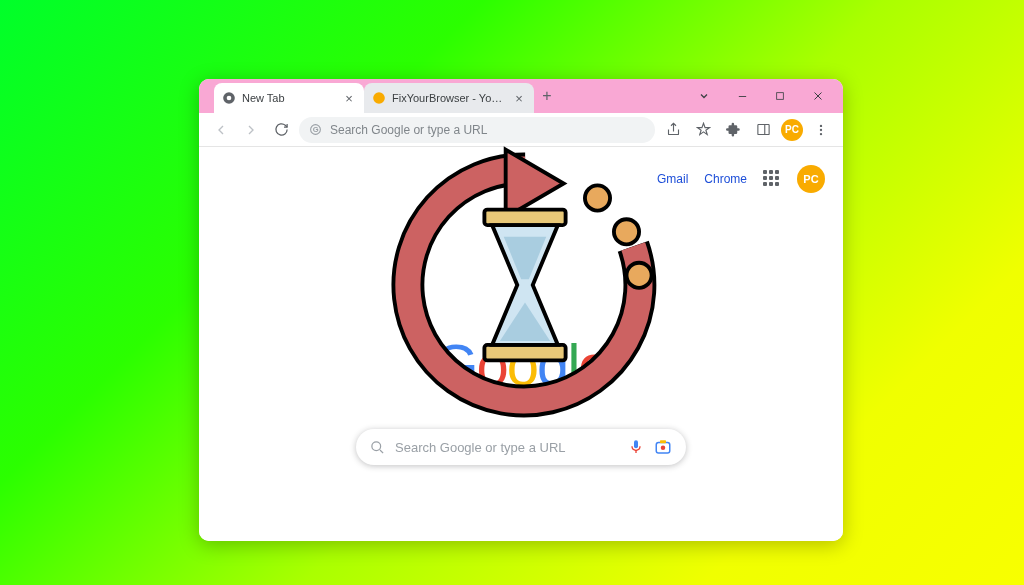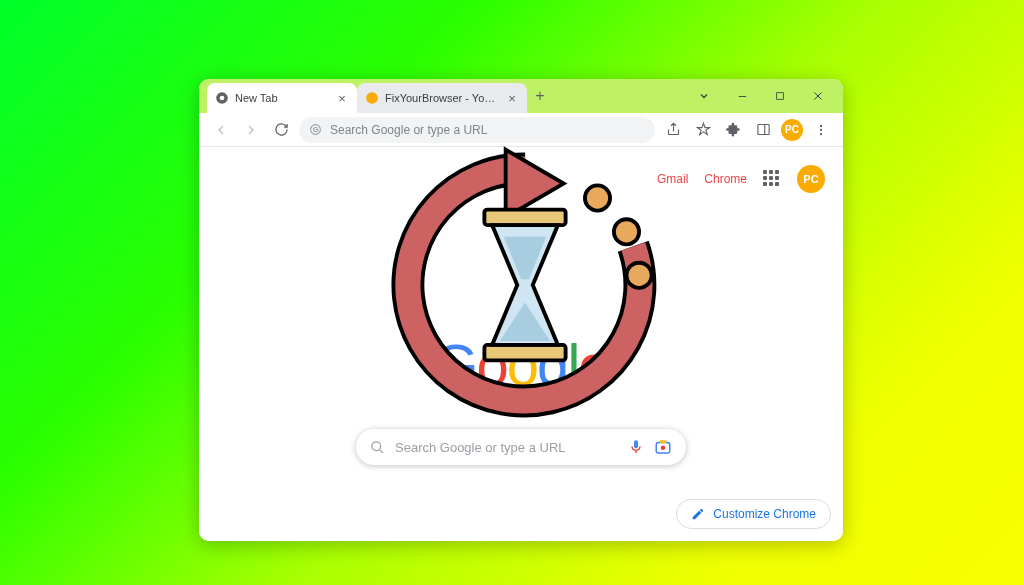--- a/index.html
+++ b/index.html
@@ -6,21 +6,21 @@
 body {
   width: 1024px; height: 585px; overflow: hidden;
   background: linear-gradient(135deg, #00ff2a 0%, #2bff00 30%, #aaff00 55%, #f0ff00 80%, #f8ff00 100%);
   position: relative;
 }
 .window {
   position: absolute; left: 199px; top: 79px; width: 644px; height: 462px;
   background: #fff; border-radius: 10px; box-shadow: 0 4px 20px rgba(0,0,0,.25);
   overflow: hidden; display: flex; flex-direction: column;
 }
-.titlebar { height: 34px; background: #bef264; display: flex; align-items: flex-end; }
+.titlebar { height: 34px; background: #f9a8d4; display: flex; align-items: flex-end; padding-left: 7px; }
 .tabs { display: flex; height: 30px; margin-left: 8px; flex: 1; }
 .tab {
   height: 30px; padding: 0 8px; display: flex; align-items: center; gap: 6px;
   border-radius: 8px 8px 0 0; font-size: 11px; color: #3c4043;
   max-width: 170px; min-width: 150px;
   cursor: pointer;
 }
 .tab.active { background: #fff; }
 .tab.inactive { background: #e8eaed; }
 .favicon { width: 14px; height: 14px; display: flex; align-items: center; justify-content: center; flex-shrink: 0; }
@@ -43,21 +43,21 @@
 .avatar {
   width: 22px; height: 22px; border-radius: 50%; background: #f9ab00;
   color: #fff; font-size: 10px; font-weight: bold; display: flex;
   align-items: center; justify-content: center;
 }
 .content { flex: 1; position: relative; background: #fff; }
 .topright {
   position: absolute; top: 18px; right: 18px; display: flex; align-items: center; gap: 16px;
   font-size: 12px; color: #3c4043;
 }
-.topright a { color: #ef4444; text-decoration: none; cursor: pointer; }
+.topright a { color: #1d4ed8; text-decoration: none; cursor: pointer; }
 .apps-grid {
   width: 18px; height: 18px; display: grid; grid-template-columns: repeat(3,4px);
   grid-template-rows: repeat(3,4px); gap: 2px; cursor: pointer;
 }
 .apps-grid span { background: #5f6368; border-radius: 1px; }
 .avatar2 { width: 28px; height: 28px; border-radius: 50%; background: #f9ab00; color: #fff; font-size: 11px; font-weight: bold; display: flex; align-items: center; justify-content: center; cursor: pointer; }
 .logo {
   position: absolute; top: 184px; left: 50%; transform: translateX(-50%);
   font-size: 58px; font-weight: 500; letter-spacing: -2px;
   font-family: "Product Sans", Arial, sans-serif;
@@ -227,26 +227,20 @@
           <path fill="#4285F4" d="M12 14a3 3 0 003-3V5a3 3 0 10-6 0v6a3 3 0 003 3z"></path>
           <path fill="#EA4335" d="M17 11a5 5 0 01-10 0H5a7 7 0 006 6.9V21h2v-3.1A7 7 0 0019 11h-2z"></path>
         </svg>
       <svg width="18" height="18" viewBox="0 0 24 24">
           <rect x="3" y="6" width="18" height="14" rx="3" fill="none" stroke="#4285F4" stroke-width="2"></rect>
           <circle cx="12" cy="13" r="3" fill="#EA4335"></circle>
           <rect x="8" y="3" width="8" height="4" rx="1" fill="#FBBC05"></rect>
         </svg>
     </div>
 
-    <div class="customize">
-      <svg width="14" height="14" viewBox="0 0 24 24" fill="#1a73e8">
-          <path d="M3 17.25V21h3.75l11-11-3.75-3.75-11 11zM20.7 7a1 1 0 000-1.4l-2.3-2.3a1 1 0 00-1.4 0L15 5.3 18.7 9l2-2z"></path>
-        </svg>
-      <span>Customize Chrome</span>
-    </div>
   </div>
 </div>
 
 <svg class="overlay" viewBox="0 0 300 300">
 
   <path d="M150 30 A120 120 0 1 0 262 110" fill="none" stroke="#000" stroke-width="34" stroke-linecap="butt"></path>
   <path d="M150 30 A120 120 0 1 0 262 110" fill="none" stroke="#cc6262" stroke-width="26" stroke-linecap="butt"></path>
 
   <path d="M130 10 L190 45 L130 80 Z" fill="#cc6262" stroke="#000" stroke-width="4"></path>
 

